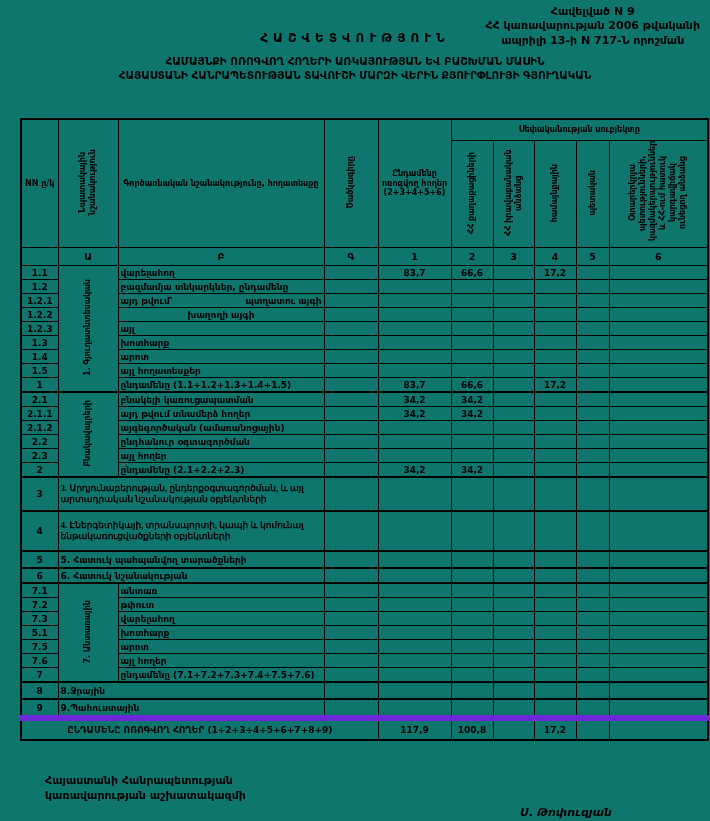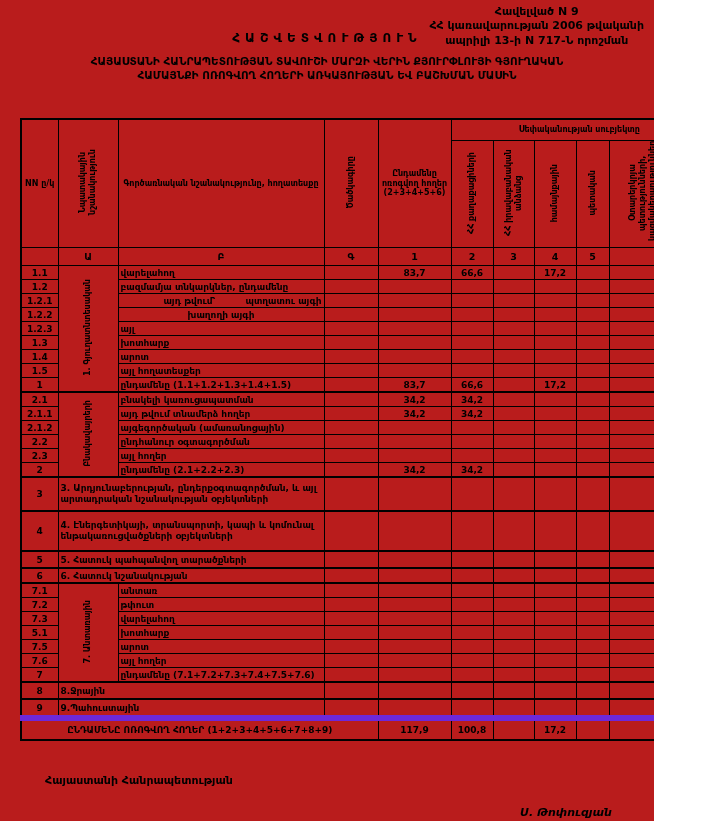--- a/index.html
+++ b/index.html
@@ -1,63 +1,63 @@
 <!DOCTYPE html>
 <html><head>
 <meta charset="utf-8">
 <style>
   html,body{margin:0;padding:0;background:#fff;}
-  .page{position:relative;width:654px;height:821px;background:#b91c1c;color:#000;
+  .page{position:relative;width:710px;height:821px;background:#0f766e;color:#000;
         font-family:"DejaVu Sans",sans-serif;font-weight:bold;overflow:hidden;}
   .hdr{position:absolute;top:5px;right:10px;text-align:center;font-size:11px;line-height:1.3;}
   .ttl{position:absolute;top:31px;left:0;width:100%;text-align:center;}
   .ttl .t1{font-size:12px;letter-spacing:5px;margin-bottom:9px;}
   .ttl .t2{font-size:10.5px;line-height:1.35;}
   table{position:absolute;top:118px;left:20px;width:687px;border-collapse:collapse;
         table-layout:fixed;border:2px solid #000;}
   td,th{border:1px solid #000;padding:0 2px;overflow:hidden;vertical-align:middle;
         font-weight:bold;color:#000;}
   th{font-size:8px;text-align:center;line-height:1.2;}
   .vert{writing-mode:vertical-rl;transform:rotate(180deg);display:inline-block;
         font-size:8px;line-height:1.25;max-height:100px;white-space:normal;}
   .vert-sm{max-height:96px;}
   .letters td{height:17px;font-size:9.5px;text-align:center;}
   .dr td{height:13px;font-size:9px;}
   .c-no{text-align:center;}
   .c-lab{text-align:left;white-space:nowrap;}
   .c-num{text-align:center;}
   .c-grp{text-align:center;vertical-align:middle;}
-  .wrap td.c-lab{white-space:normal;line-height:1.25;}
+  .wrap td.c-lab{white-space:normal;line-height:1.25;font-family:Liberation Serif, serif;}
   .h3 td{height:32px;}
   .h4 td{height:38px;}
   .h5 td{height:15px;}
   .thick td{border-top:2px solid #000;}
   .total td{height:18px;border-top:6px solid #6d28d9;border-bottom:2px solid #000;}
   .total .c-lab{text-align:center;white-space:nowrap;}
-  .split{display:flex;justify-content:flex-end;gap:30px;}
+  .split{display:flex;justify-content:space-between;gap:30px;}
   .cent{display:block;text-align:center;}
   .foot{position:absolute;left:45px;top:774px;font-size:11px;line-height:1.35;}
   .sign{position:absolute;left:520px;top:806px;font-size:11px;font-style:italic;}
 </style>
 </head>
 <body>
 
 <div class="page">
 
   <div class="hdr">
     <div>Հավելված N 9</div>
     <div>ՀՀ կառավարության 2006 թվականի</div>
     <div>ապրիլի 13-ի N 717-Ն որոշման</div>
   </div>
 
   <div class="ttl">
     <div class="t1">ՀԱՇՎԵՏՎՈՒԹՅՈՒՆ</div>
     <div class="t2">
+      <div>ՀԱՄԱՅՆՔԻ ՈՌՈԳՎՈՂ ՀՈՂԵՐԻ ԱՌԿԱՅՈՒԹՅԱՆ ԵՎ ԲԱՇԽՄԱՆ ՄԱՍԻՆ</div>
       <div>ՀԱՅԱՍՏԱՆԻ ՀԱՆՐԱՊԵՏՈՒԹՅԱՆ ՏԱՎՈՒՇԻ ՄԱՐԶԻ ՎԵՐԻՆ ՔՅՈՒՐՓԼՈՒՅԻ ԳՅՈՒՂԱԿԱՆ</div>
-      <div>ՀԱՄԱՅՆՔԻ ՈՌՈԳՎՈՂ ՀՈՂԵՐԻ ԱՌԿԱՅՈՒԹՅԱՆ ԵՎ ԲԱՇԽՄԱՆ ՄԱՍԻՆ</div>
     </div>
   </div>
 
   <table>
     <colgroup>
       <col style="width:37px">
         <col style="width:60px">
         <col style="width:206px">
       <col style="width:54px">
         <col style="width:73px">
@@ -428,16 +428,17 @@
       <td class="c-num"></td>
       <td class="c-num">17,2</td>
       <td class="c-num"></td>
       <td class="c-num"></td>
     </tr>
   </tbody>
     </table>
 
   <div class="foot">
     <div>Հայաստանի Հանրապետության</div>
+    <div>կառավարության աշխատակազմի</div>
   </div>
   <div class="sign">Ս. Թոփուզյան</div>
 
 </div>
 
 </body></html>

